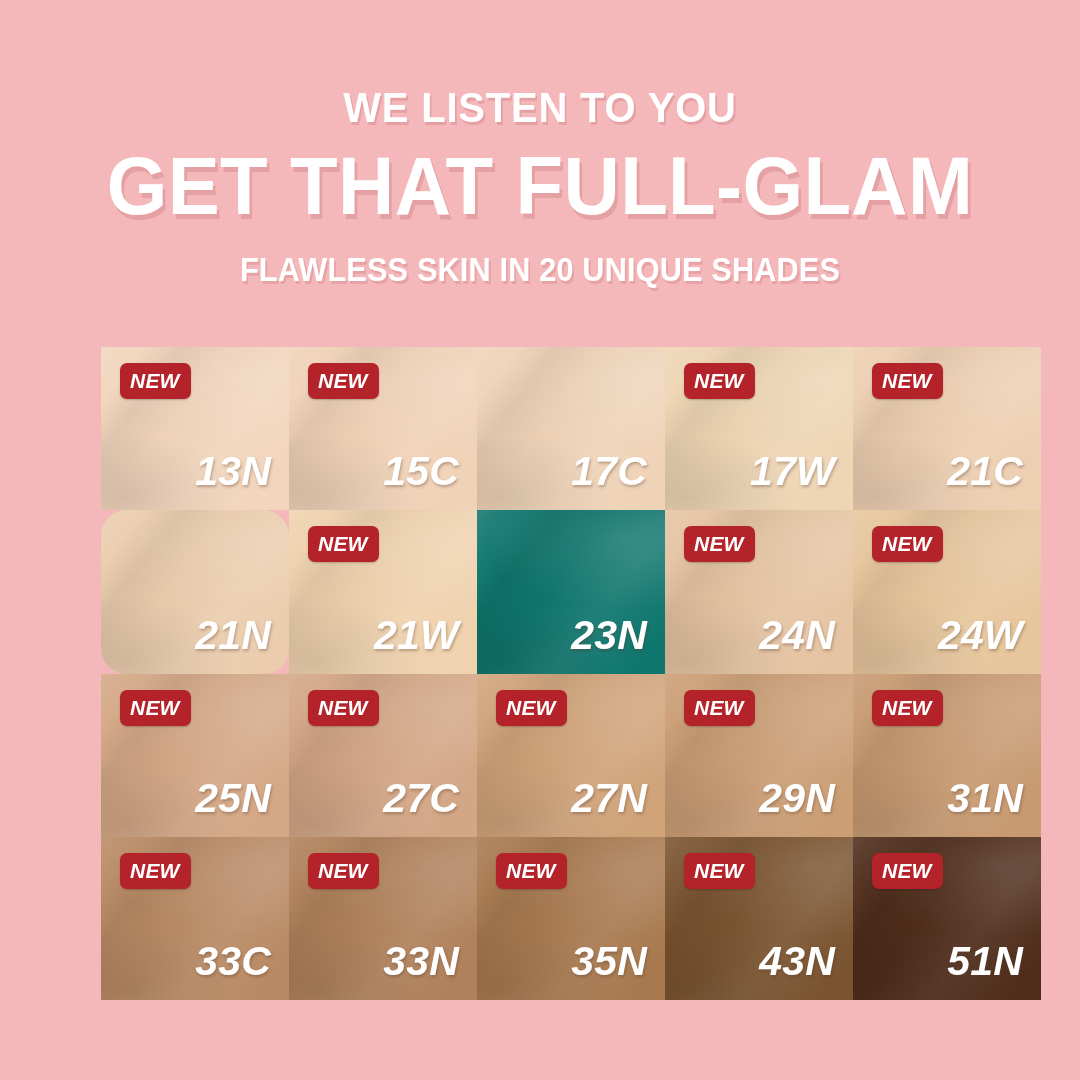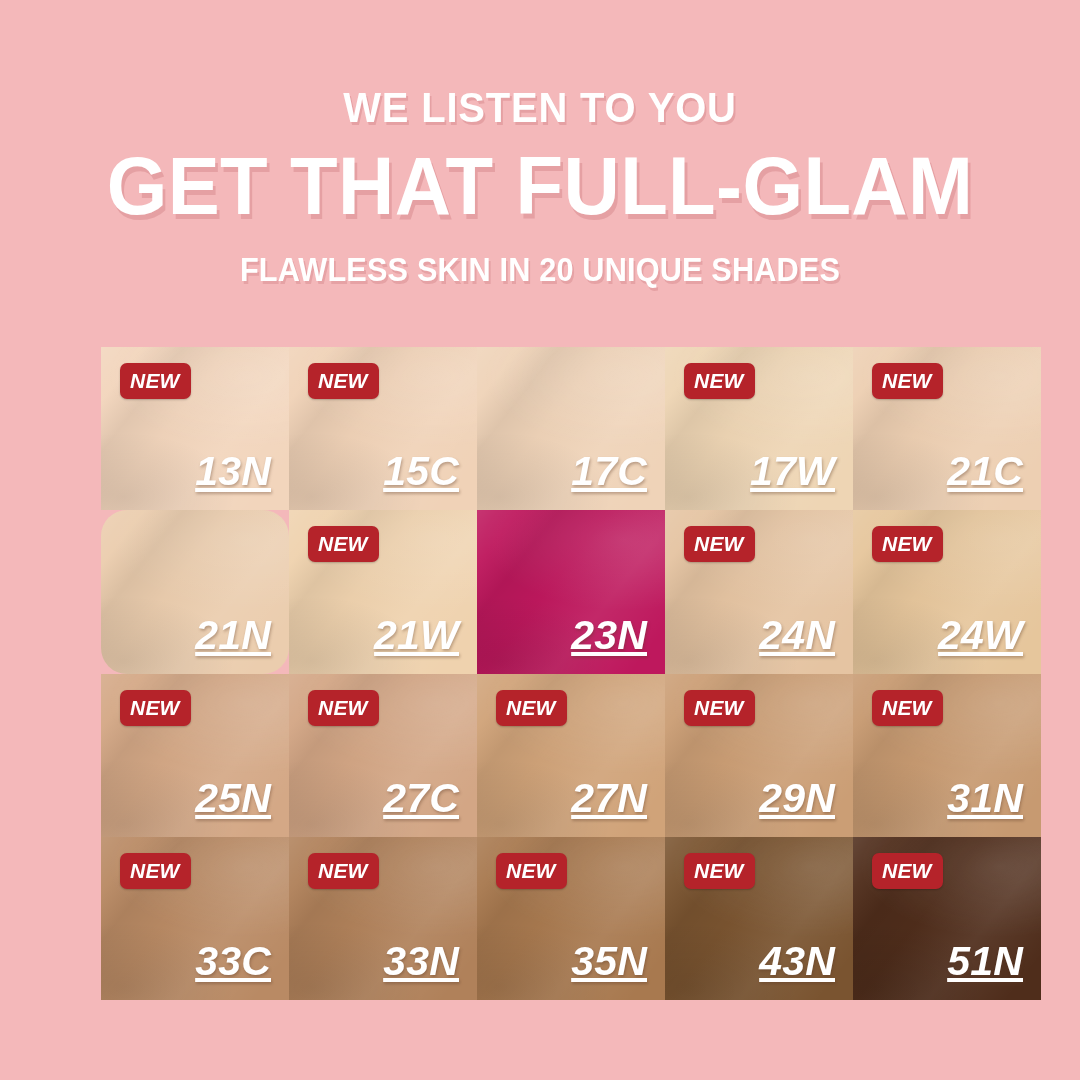--- a/index.html
+++ b/index.html
@@ -135,21 +135,20 @@
     right: 18px;
     bottom: 18px;
     color: #ffffff;
     font-size: 41px;
     font-weight: 700;
     font-style: italic;
     line-height: 1;
     letter-spacing: 0.005em;
     text-shadow: 1px 2px 3px rgba(90,55,35,0.35);
     z-index: 3;
-    text-decoration: underline;
   }
 </style>
 </head>
 <body>
 
 <div class="poster">
 
   <div class="headline">
     <div class="kicker">WE LISTEN TO YOU</div>
     <div class="main-title">GET THAT FULL-GLAM</div>
@@ -190,21 +189,21 @@
         <div class="sheen"></div>
         <div class="sheen2"></div>
         <div class="shade-label">21N</div>
       </div>
       <div class="swatch" style="background: rgb(239, 210, 174);">
         <div class="sheen"></div>
         <div class="sheen2"></div>
         <div class="badge">NEW</div>
         <div class="shade-label">21W</div>
       </div>
-      <div class="swatch" style="background: #be185d;">
+      <div class="swatch" style="background: #0f766e;">
         <div class="sheen"></div>
         <div class="sheen2"></div>
         <div class="shade-label">23N</div>
       </div>
       <div class="swatch" style="background: rgb(229, 196, 162);">
         <div class="sheen"></div>
         <div class="sheen2"></div>
         <div class="badge">NEW</div>
         <div class="shade-label">24N</div>
       </div>

